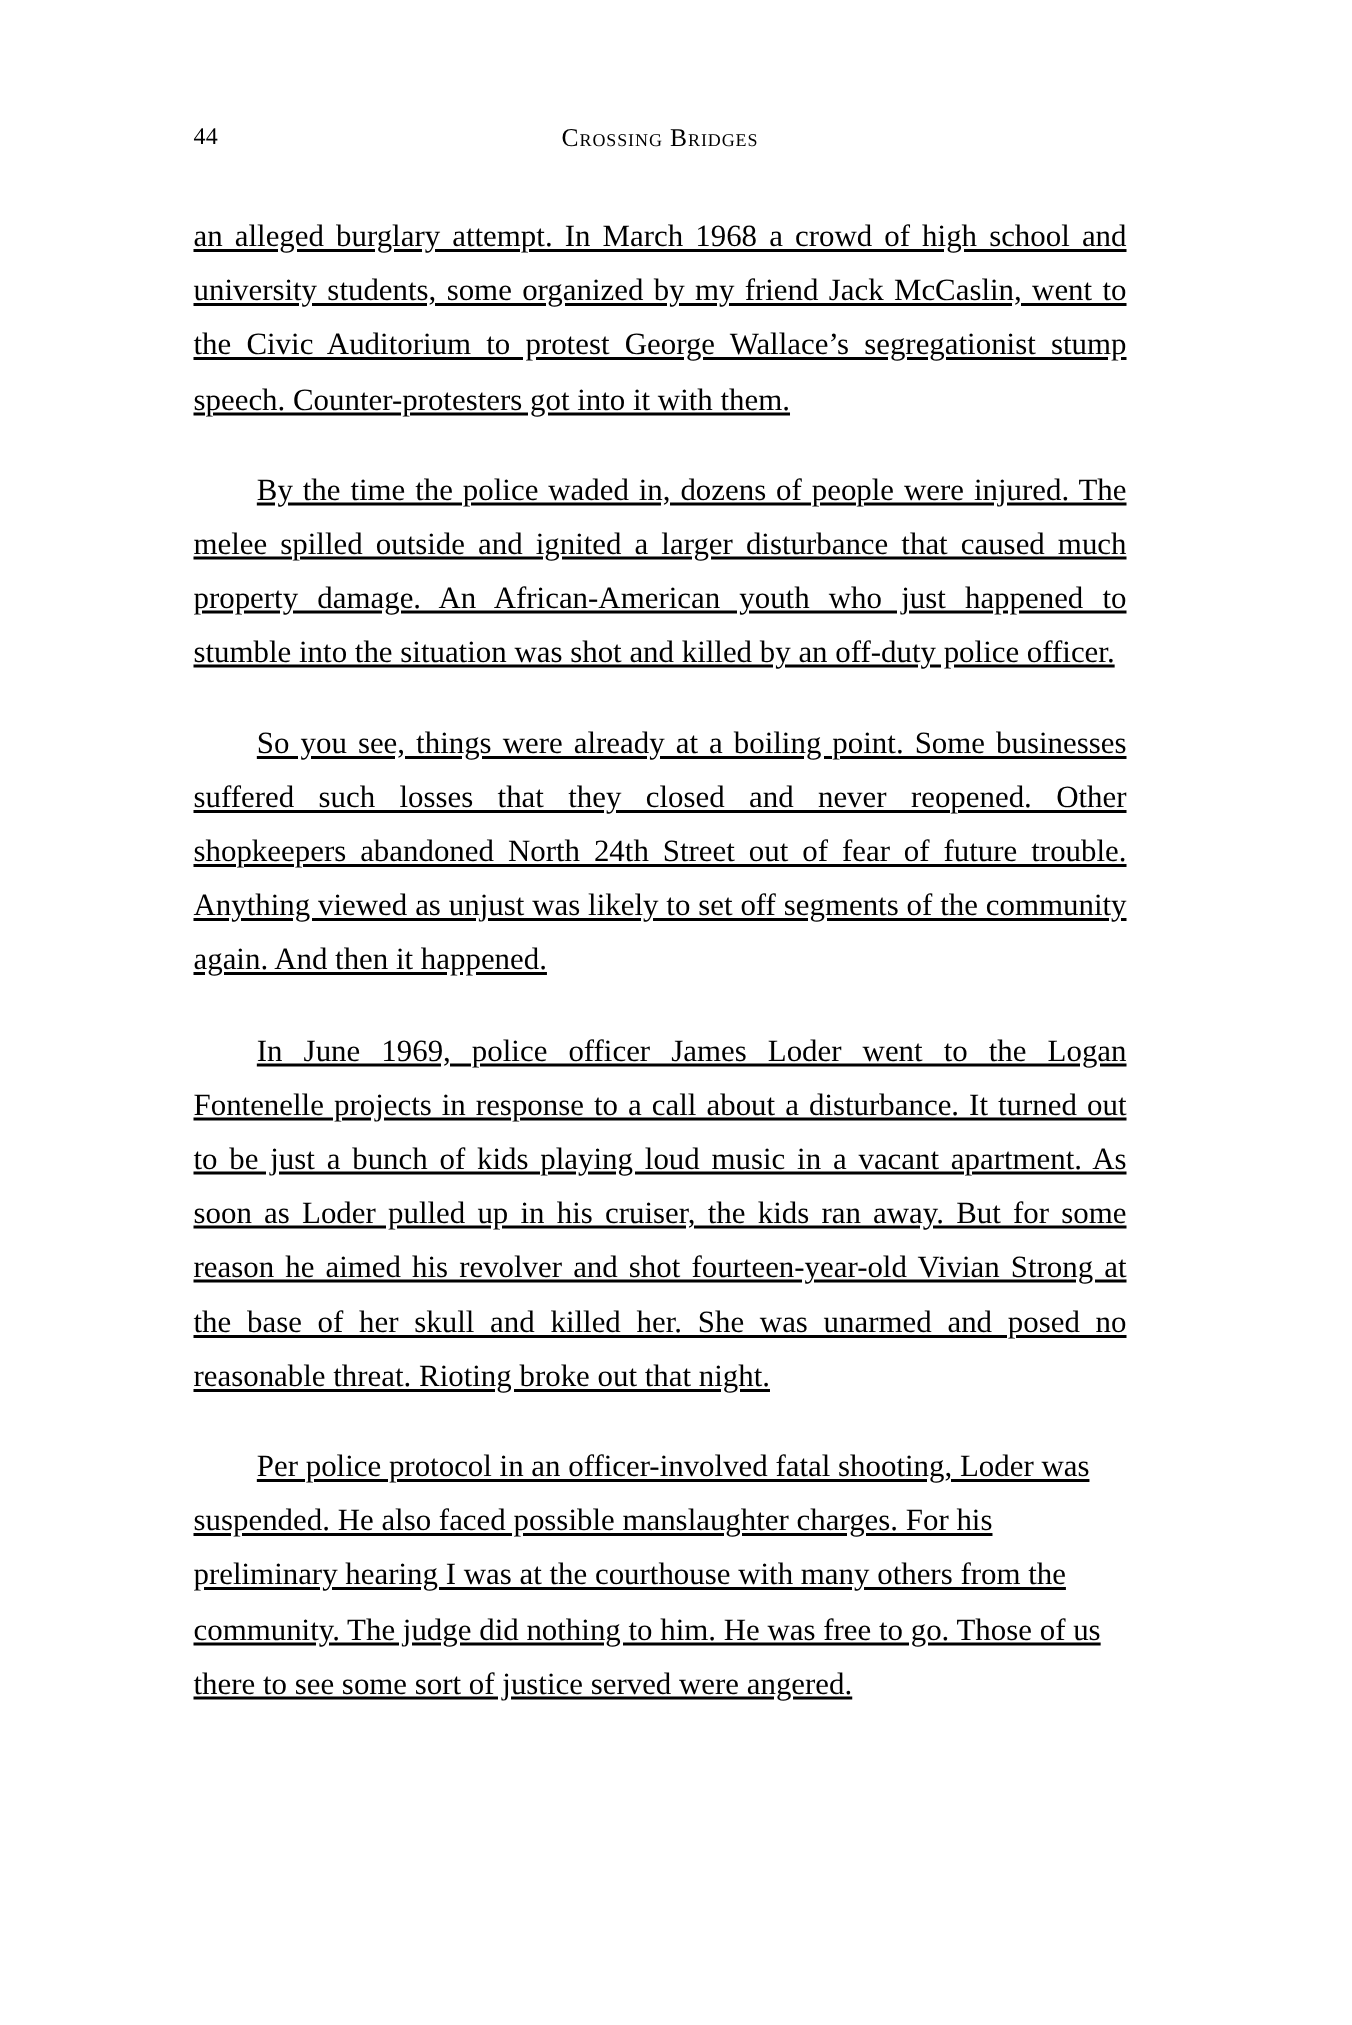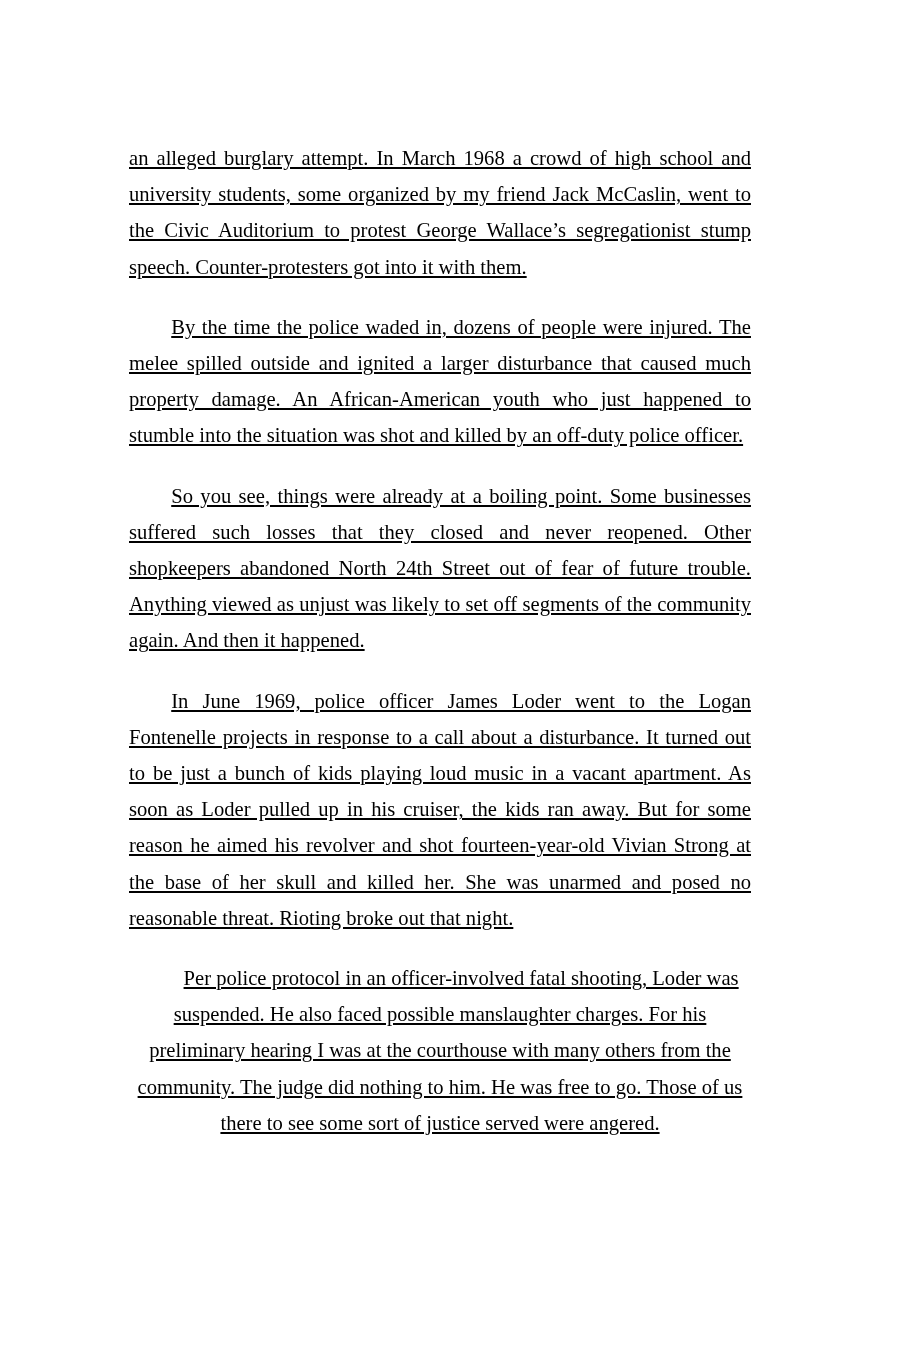--- a/index.html
+++ b/index.html
@@ -61,28 +61,32 @@
   }
   .body-text p {
     margin: 0;
     text-indent: 0;
   }
   .body-text p.indent {
     text-indent: 2.05em;
     margin-top: 24px;
   }
   .body-text p:last-child {
-    text-align: center;
+    text-align: left;
   }
 </style>
 </head>
 <body>
 
 <div class="page">
 
+  <div class="running-head">
+    <span class="folio">44</span>
+    <span class="book-title">Crossing Bridges</span>
+  </div>
 
   <div class="body-text">
     <p>an alleged burglary attempt. In March 1968 a crowd of high school and university students, some organized by my friend Jack McCaslin, went to the Civic Auditorium to protest George Wallace’s segregationist stump speech. Counter-protesters got into it with them.</p>
     <p class="indent">By the time the police waded in, dozens of people were injured. The melee spilled outside and ignited a larger disturbance that caused much property damage. An African-American youth who just happened to stumble into the situation was shot and killed by an off-duty police officer.</p>
     <p class="indent">So you see, things were already at a boiling point. Some businesses suffered such losses that they closed and never reopened. Other shopkeepers abandoned North 24th Street out of fear of future trouble. Anything viewed as unjust was likely to set off segments of the community again. And then it happened.</p>
     <p class="indent">In June 1969, police officer James Loder went to the Logan Fontenelle projects in response to a call about a disturbance. It turned out to be just a bunch of kids playing loud music in a vacant apartment. As soon as Loder pulled up in his cruiser, the kids ran away. But for some reason he aimed his revolver and shot fourteen-year-old Vivian Strong at the base of her skull and killed her. She was unarmed and posed no reasonable threat. Rioting broke out that night.</p>
     <p class="indent">Per police protocol in an officer-involved fatal shooting, Loder was suspended. He also faced possible manslaughter charges. For his preliminary hearing I was at the courthouse with many others from the community. The judge did nothing to him. He was free to go. Those of us there to see some sort of justice served were angered.</p>
   </div>
 
 </div>

